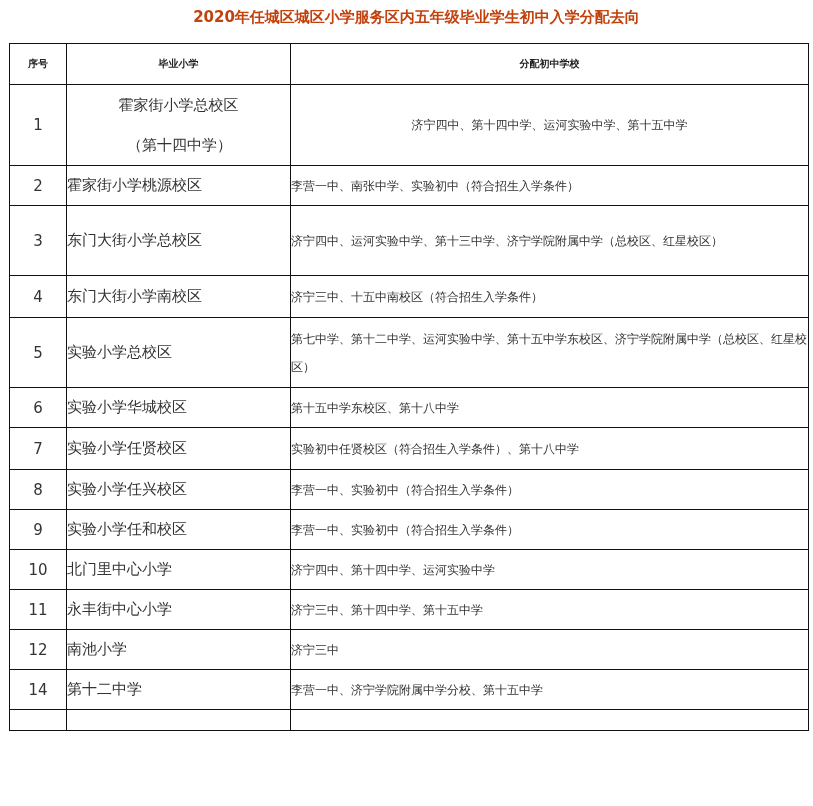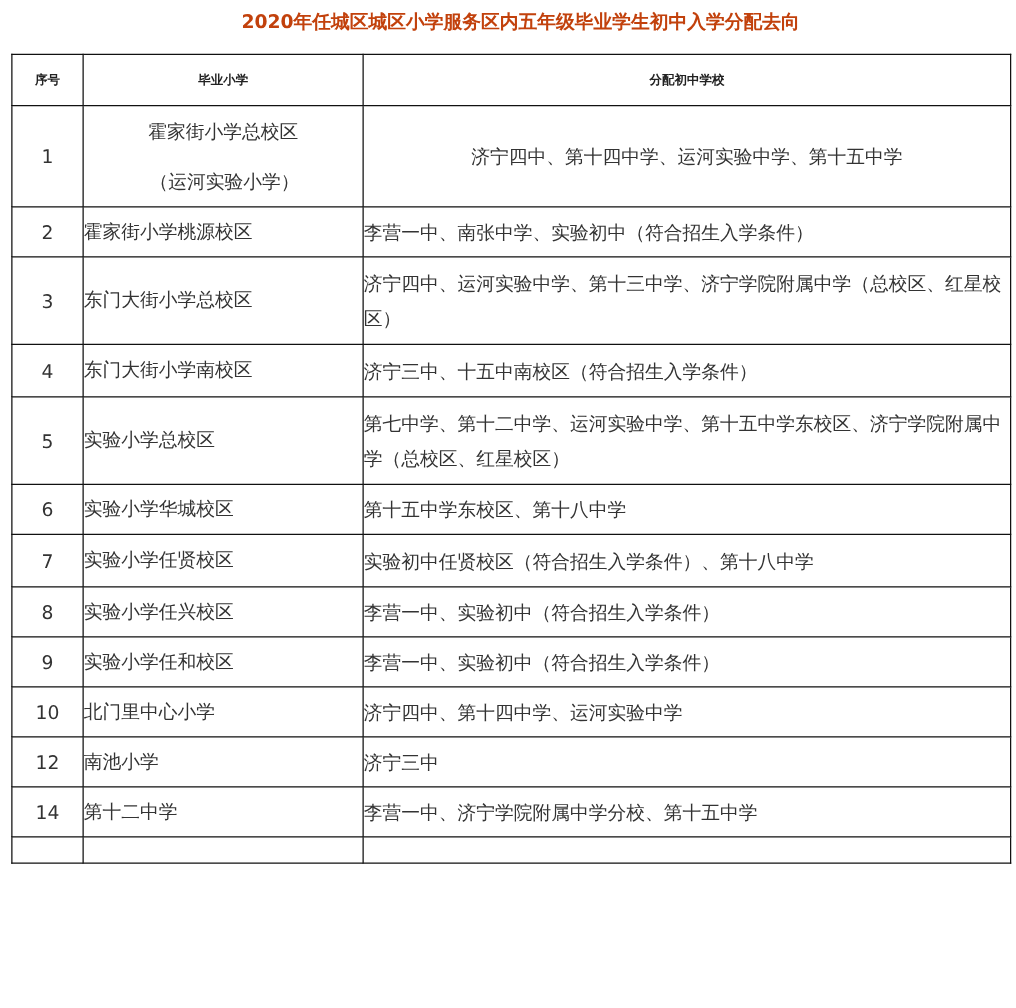--- a/index.html
+++ b/index.html
@@ -57,21 +57,21 @@
       color: #333333;
     }
     td.school {
       padding-left: 8px;
       font-size: 15px;
       color: #333333;
     }
     td.dest {
       padding-left: 8px;
       padding-right: 8px;
-      font-size: 15px;
+      font-size: 12px;
       color: #333333;
       line-height: 28px;
     }
     .school-line {
       display: block;
       line-height: 40px;
     }
     .school-sub {
       display: block;
       line-height: 40px;
@@ -99,21 +99,21 @@
       <th>序号</th>
       <th>毕业小学</th>
       <th>分配初中学校</th>
     </tr>
   </thead>
   <tbody>
     <tr class="r80">
       <td class="no">1</td>
       <td class="school">
         <span class="school-line">霍家街小学总校区</span>
-        <span class="school-sub">（运河实验小学）</span>
+        <span class="school-sub">（第十四中学）</span>
       </td>
       <td class="dest">济宁四中、第十四中学、运河实验中学、第十五中学</td>
     </tr>
     <tr class="r40">
       <td class="no">2</td>
       <td class="school">霍家街小学桃源校区</td>
       <td class="dest">李营一中、南张中学、实验初中（符合招生入学条件）</td>
     </tr>
     <tr class="r70">
       <td class="no">3</td>
@@ -149,20 +149,25 @@
       <td class="no">9</td>
       <td class="school">实验小学任和校区</td>
       <td class="dest">李营一中、实验初中（符合招生入学条件）</td>
     </tr>
     <tr class="r40">
       <td class="no">10</td>
       <td class="school">北门里中心小学</td>
       <td class="dest">济宁四中、第十四中学、运河实验中学</td>
     </tr>
     <tr class="r40">
+      <td class="no">11</td>
+      <td class="school">永丰街中心小学</td>
+      <td class="dest">济宁三中、第十四中学、第十五中学</td>
+    </tr>
+    <tr class="r40">
       <td class="no">12</td>
       <td class="school">南池小学</td>
       <td class="dest">济宁三中</td>
     </tr>
     <tr class="r40">
       <td class="no">14</td>
       <td class="school">第十二中学</td>
       <td class="dest">李营一中、济宁学院附属中学分校、第十五中学</td>
     </tr>
     <tr class="partial">

